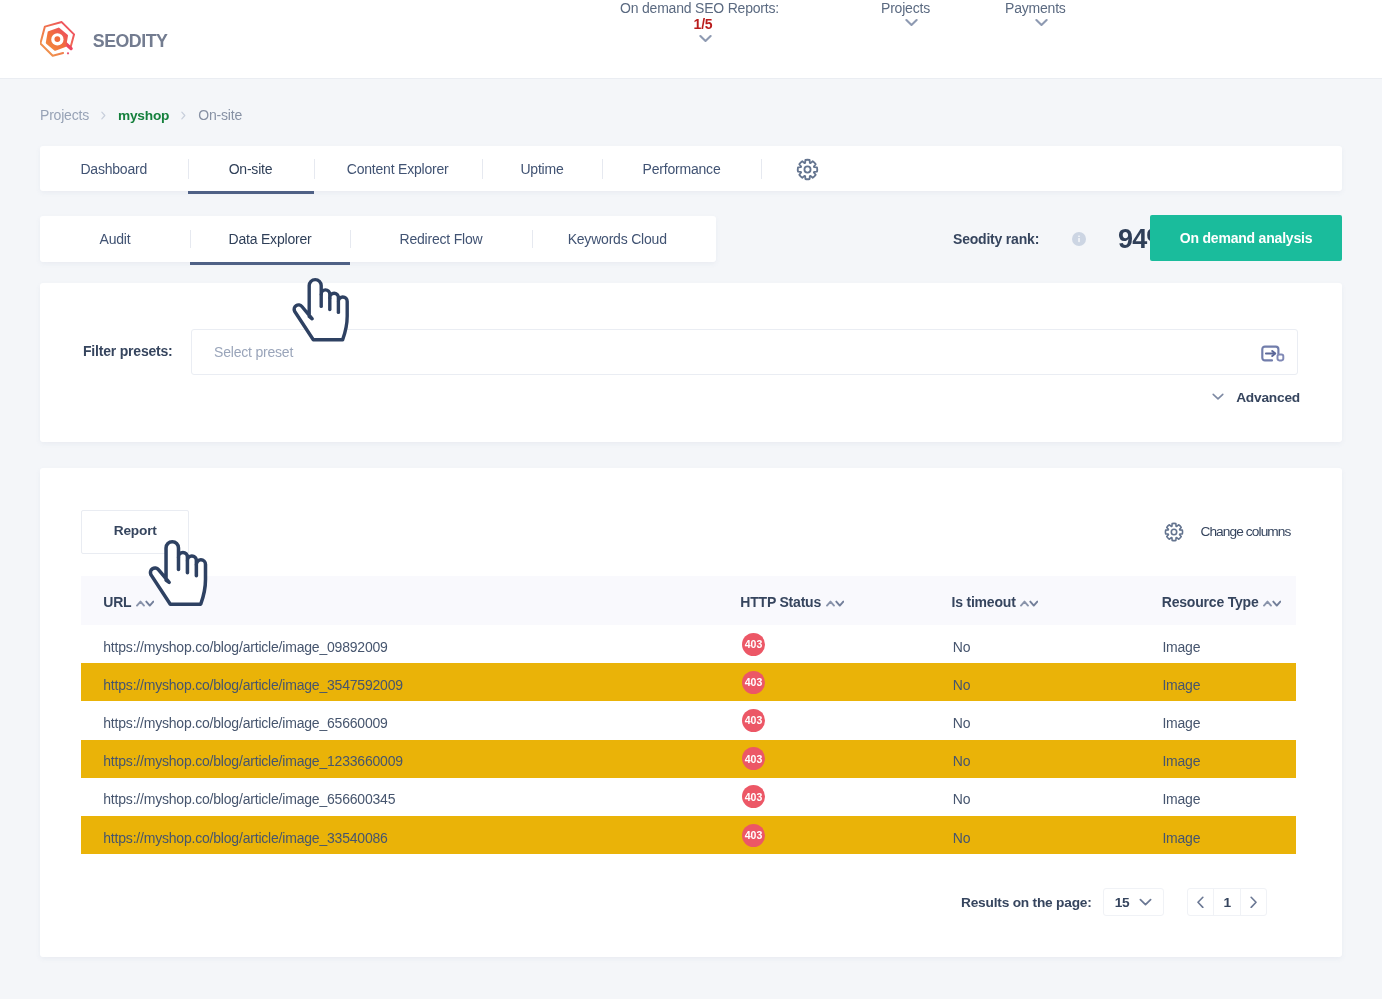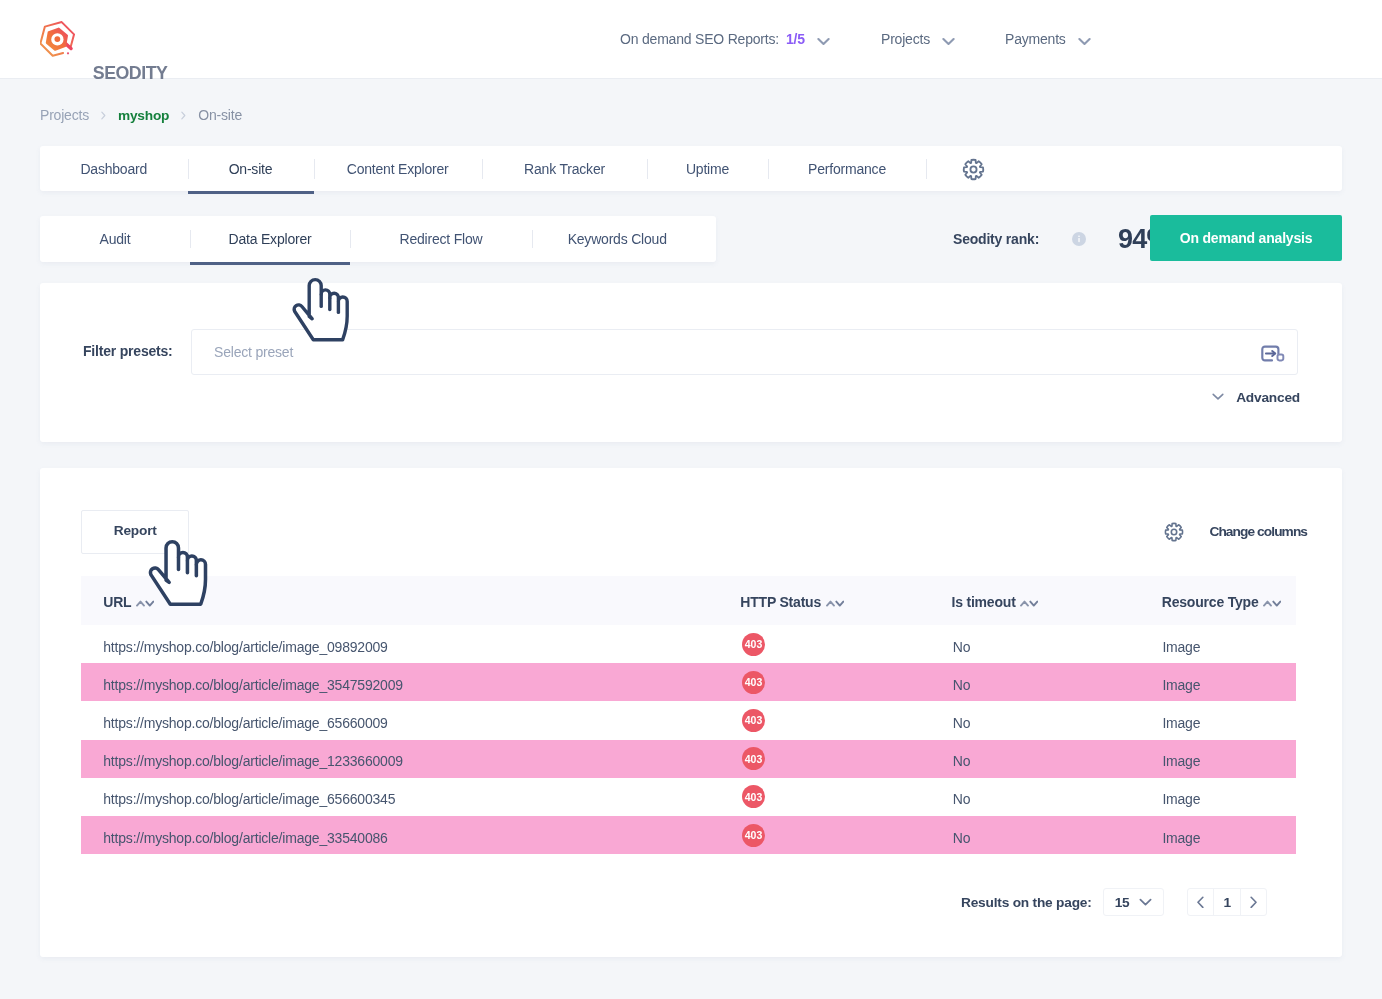--- a/index.html
+++ b/index.html
@@ -3,24 +3,24 @@
 <meta charset="utf-8">
 <title>Seodity</title>
 <style>
   html,body{margin:0;padding:0;}
   body{width:1382px;height:999px;background:#f4f6f9;
        font-family:"Liberation Sans",sans-serif;font-size:14px;letter-spacing:-0.2px;
        color:#3c4a5e;-webkit-font-smoothing:antialiased;overflow:hidden;}
   
   #header{position:absolute;left:0;top:0;width:1382px;height:78px;background:#fff;border-bottom:1px solid #eaedf2;}
   #logo{position:absolute;left:40px;top:21px;width:36px;height:36px;}
-  #brand{position:absolute;left:92.8px;top:31px;font-size:17.8px;font-weight:bold;letter-spacing:-0.5px;color:#737c90;margin-top:32px;}
-  .hnav{position:absolute;top:0;height:78px;display:flex;align-items:center;color:#5b6a81;}
+  #brand{position:absolute;left:92.8px;top:31px;font-size:17.8px;font-weight:bold;letter-spacing:-0.5px;color:#737c90;}
+  .hnav{position:absolute;top:0;height:78px;display:flex;align-items:center;color:#5b6a81;flex-direction:column;}
   .chev{display:inline-block;width:13px;height:9px;margin-left:12px;position:relative;top:2px;line-height:0;}
-  .val{font-weight:bold;color:#8b5cf6;margin-left:7px;}
+  .val{font-weight:bold;color:#b91c1c;margin-left:7px;}
   #avatar{display:block;width:30px;height:30px;border-radius:50%;background:#8f9cb8;overflow:hidden;flex:0 0 auto;}
   #crumb .c1{color:#98a3b6;}
   #crumb .c2{color:#15803d;font-weight:bold;font-size:13.7px;}
   #crumb .c3{color:#8791a4;}
   
   #crumb{position:absolute;left:40px;top:106px;height:18px;display:flex;align-items:center;font-size:14px;}
   #crumb .sep{margin:0 12px;line-height:0;display:block;}
   
   .card{position:absolute;background:#fff;border-radius:3px;box-shadow:0 2px 5px rgba(96,116,155,0.07);}
   
@@ -47,27 +47,27 @@
                 display:flex;align-items:center;}
   #preset-ph{margin-left:22px;color:#9aa5ba;}
   #preset-save{position:absolute;right:12px;top:14.5px;line-height:0;cursor:pointer;}
   #advanced{position:absolute;right:42px;top:103px;height:22px;display:flex;align-items:center;cursor:pointer;}
   #advanced-label{font-weight:bold;font-size:13.7px;color:#36455e;margin-left:12.5px;}
   .chev2{display:block;line-height:0;}
   
   #report-btn{position:absolute;left:41.2px;top:41.5px;width:108px;height:44.4px;border:1px solid #e9ecf2;border-radius:2px;
               display:flex;align-items:center;justify-content:center;padding-bottom:3px;box-sizing:border-box;font-weight:bold;font-size:13.7px;color:#36455e;cursor:pointer;}
   #change-cols{position:absolute;left:1123.4px;top:51.5px;height:24px;display:flex;align-items:center;cursor:pointer;}
-  #change-cols-label{font-weight:bold;font-size:13.7px;letter-spacing:-0.9px;color:#36455e;margin-left:24px;}
+  #change-cols-label{font-weight:normal;font-size:13.7px;letter-spacing:-0.9px;color:#36455e;margin-left:15px;}
   #thead{position:absolute;left:40.7px;top:108px;width:1215.3px;height:49px;background:#f9f9fd;}
   .th{position:absolute;top:0;height:49px;display:flex;align-items:center;padding-top:3px;box-sizing:border-box;font-weight:bold;color:#36455e;font-size:14px;}
   .sorter{display:block;line-height:0;margin-left:4.6px;position:relative;top:1.5px;}
   #tbody{position:absolute;left:40.7px;top:157px;width:1215.3px;}
   .trow{position:relative;height:38.2px;}
-  .trow.alt{background:#f9a8d4;}
+  .trow.alt{background:#eab308;}
   .cell{position:absolute;top:0;height:38.2px;display:flex;align-items:center;padding-top:5px;box-sizing:border-box;color:#46556e;}
   .badge{position:absolute;left:661.3px;top:7.6px;width:23px;height:23px;border-radius:50%;background:#ec5766;color:#fff;
          font-size:10.5px;font-weight:bold;display:flex;align-items:center;justify-content:center;letter-spacing:0;}
   #pager{position:absolute;left:921px;top:421px;height:26px;display:flex;align-items:center;}
   #pager-label{font-size:13.7px;}
   #pager-label{font-weight:bold;color:#36455e;}
   #pagesize{margin-left:11px;width:59px;height:26px;border:1px solid #f0f2f6;border-radius:3px;display:flex;align-items:center;
             justify-content:center;font-weight:bold;font-size:13.7px;color:#36455e;cursor:pointer;}
   .chev3{display:block;line-height:0;margin-left:9px;}
   #pagenav{margin-left:23.5px;display:flex;border:1px solid #f0f2f6;border-radius:3px;height:26px;}
@@ -146,23 +146,20 @@
   <div class="tabs">
     <div class="tab" style="width:147.5px">
         <span>Dashboard</span>
       </div>
     <div class="tab active" style="width:126px">
         <span>On-site</span>
       </div>
     <div class="tab" style="width:168.3px">
         <span>Content Explorer</span>
       </div>
-    <div class="tab" style="width:165.5px">
-        <span>Rank Tracker</span>
-      </div>
     <div class="tab" style="width:120.4px">
         <span>Uptime</span>
       </div>
     <div class="tab" style="width:158.7px">
         <span>Performance</span>
       </div>
     <div class="tab" style="width:93.5px">
       <span class="gear">
         <svg viewBox="0 0 24 24" width="23" height="23">
             <g fill="none" stroke="#64748f" stroke-width="1.75" stroke-linejoin="round" stroke-linecap="round">

